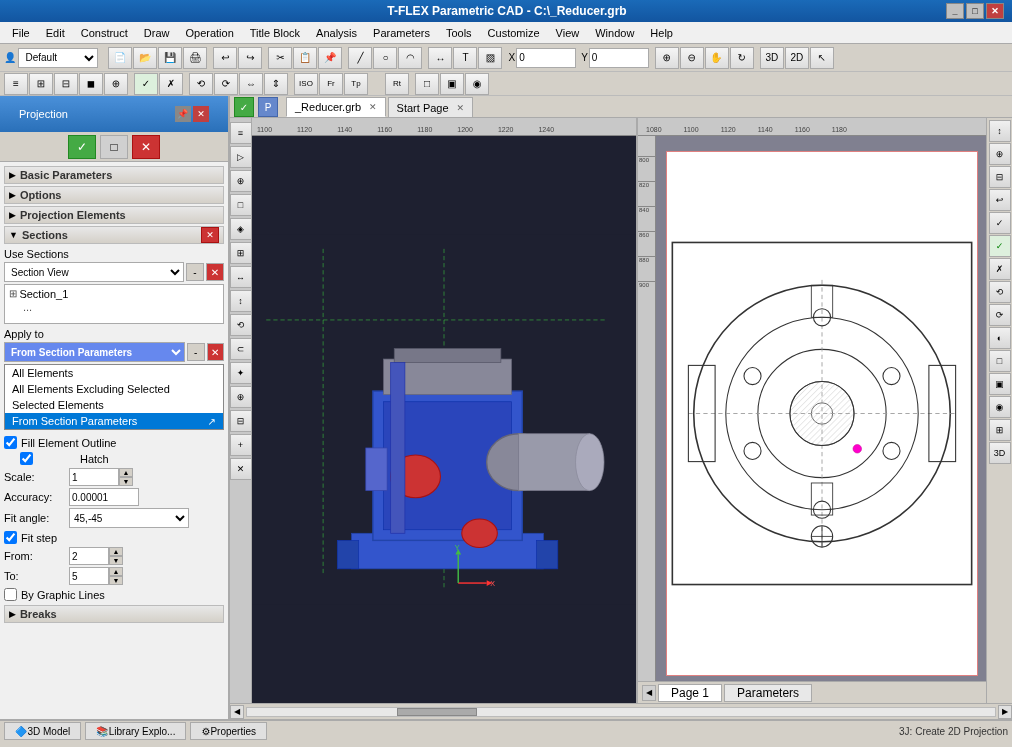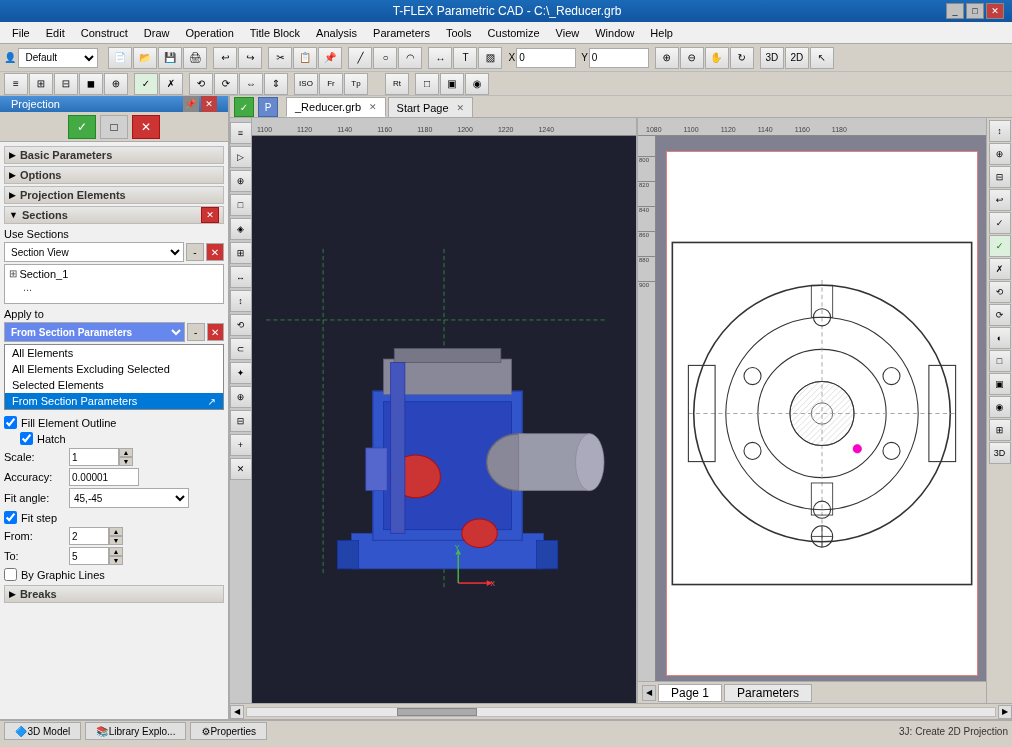--- a/index.html
+++ b/index.html
@@ -1,38 +1,38 @@
 <!DOCTYPE html>
 <html><head>
   <meta charset="utf-8">
   <style>
     * { box-sizing: border-box; margin: 0; padding: 0; }
     body { font-family: 'Segoe UI', Tahoma, Arial, sans-serif; font-size: 11px; background: #d4d0c8; overflow: hidden; width: 1012px; height: 747px; }
 
     
-    #title-bar { background: linear-gradient(to bottom, #1a6ab8 0%, #1255a0 100%); color: white; height: 22px; display: flex; align-items: center; padding: 0 8px; font-size: 12px; font-weight: normal; justify-content: space-between; }
+    #title-bar { background: linear-gradient(to bottom, #1a6ab8 0%, #1255a0 100%); color: white; height: 22px; display: flex; align-items: center; padding: 0 8px; font-size: 12px; font-weight: bold; justify-content: space-between; }
     #title-bar .title-text { flex: 1; text-align: center; }
     #title-bar .win-controls { display: flex; gap: 2px; }
     .win-btn { width: 18px; height: 16px; background: #c0c0c0; border: 1px solid #888; font-size: 9px; display: flex; align-items: center; justify-content: center; cursor: pointer; color: #000; }
     .win-btn.close { background: #c04040; color: white; }
 
     
     #menu-bar { background: #f0f0f0; height: 22px; display: flex; align-items: center; border-bottom: 1px solid #aaa; padding: 0 4px; }
     .menu-item { padding: 2px 8px; font-size: 11px; cursor: pointer; }
     .toolbar-row { height: 28px; display: flex; align-items: center; padding: 2px 4px; gap: 1px; border-bottom: 1px solid #bbb; }
     .tb-btn { width: 24px; height: 22px; background: linear-gradient(to bottom, #f5f5f5, #ddd); border: 1px solid #aaa; display: flex; align-items: center; justify-content: center; cursor: pointer; font-size: 10px; }
     .tb-sep { width: 4px; height: 22px; }
     .tb-combo { height: 20px; font-size: 10px; border: 1px solid #aaa; background: white; padding: 1px 2px; min-width: 60px; }
 
     
     #main-layout { display: flex; height: calc(747px - 22px - 22px - 30px - 30px - 22px); }
 
     
     #left-panel { width: 230px; background: #f0f0f0; border-right: 2px solid #aaa; display: flex; flex-direction: column; overflow: hidden; }
-    #panel-header { background: linear-gradient(to bottom, #4a90d9, #2a70b9); color: white; height: 16px; display: flex; align-items: center; justify-content: space-between; padding: 0 11px; font-size: 11px; }
+    #panel-header { background: linear-gradient(to bottom, #4a90d9, #2a70b9); color: white; height: 36px; display: flex; align-items: center; justify-content: space-between; padding: 0 19px; font-size: 11px; }
     .panel-close-btn { width: 16px; height: 16px; background: #c04040; border: none; color: white; font-size: 9px; cursor: pointer; display: flex; align-items: center; justify-content: center; }
     .panel-x-btn { width: 16px; height: 16px; background: #888; border: none; color: white; font-size: 9px; cursor: pointer; display: flex; align-items: center; justify-content: center; margin-left: 2px; }
 
     
     #panel-toolbar { height: 30px; background: #d4d0c8; display: flex; align-items: center; justify-content: center; gap: 4px; border-bottom: 1px solid #aaa; padding: 0 4px; }
     .panel-tb-btn { width: 28px; height: 24px; display: flex; align-items: center; justify-content: center; font-size: 12px; cursor: pointer; }
     .panel-tb-btn.green { background: #44aa44; border: 1px solid #228822; color: white; }
     .panel-tb-btn.gray { background: #d0d0d0; border: 1px solid #aaa; }
     .panel-tb-btn.red { background: #cc3333; border: 1px solid #aa1111; color: white; }
 
@@ -57,21 +57,21 @@
 
     
     .apply-to-label { font-size: 11px; margin: 4px 0 2px 0; }
     .dropdown-options { background: white; border: 1px solid #888; z-index: 100; }
     .dropdown-option { padding: 2px 7px; font-size: 11px; cursor: pointer; }
     .dropdown-option.selected { background: #0078d7; color: white; }
 
     
     .check-row { display: flex; align-items: center; margin: 3px 0; font-size: 11px; }
     .check-row input[type=checkbox] { margin-right: 4px; }
-    .check-indent { margin-left: 16px; }
+    .check-indent { margin-left: 16px; gap: 43px; }
 
     
     .field-row { display: flex; align-items: center; margin: 2px 0; font-size: 11px; }
     .field-label { width: 65px; }
     .field-input { height: 18px; border: 1px solid #aaa; background: white; font-size: 10px; padding: 1px 2px; width: 60px; }
     .spin-btns { display: flex; flex-direction: column; }
     .spin-btn { width: 14px; height: 9px; background: #d4d0c8; border: 1px solid #aaa; font-size: 7px; display: flex; align-items: center; justify-content: center; cursor: pointer; }
 
     
     .fit-angle-combo { height: 20px; font-size: 10px; border: 1px solid #aaa; background: white; width: 120px; }

